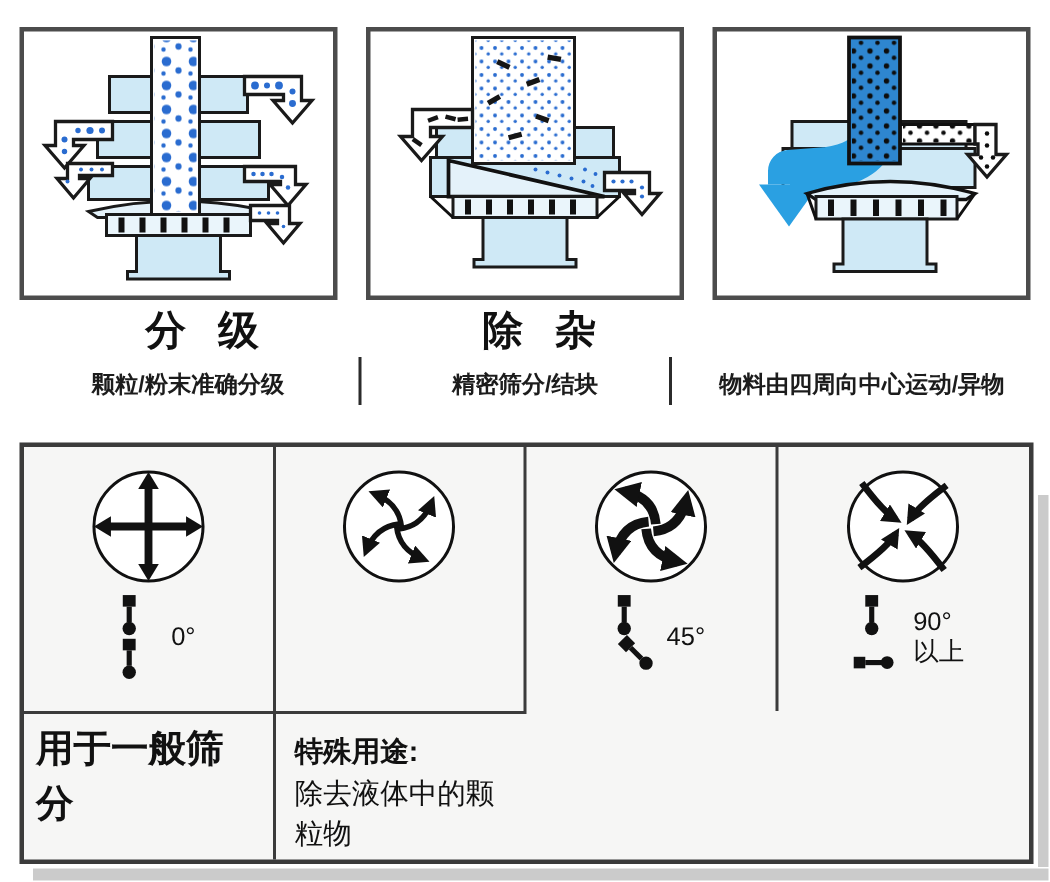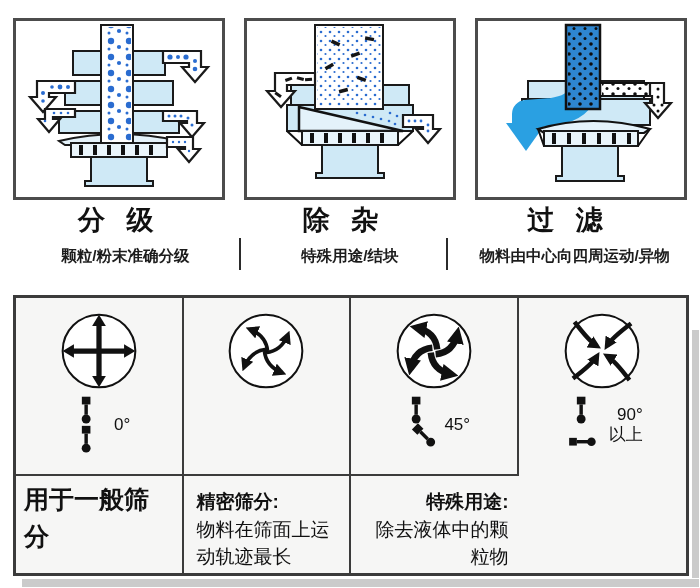--- a/index.html
+++ b/index.html
@@ -6,35 +6,35 @@
   body{
     width:700px;height:588px;position:relative;overflow:hidden;
     background:#ffffff;
     font-family:"Liberation Sans","DejaVu Sans",sans-serif;
     color:#111;
   }
   
   .panels-row{position:absolute;top:18px;left:13px;width:674px;display:flex;justify-content:space-between;}
   .panel{width:212px;height:182px;border:3px solid #4c4c4c;background:#fff;box-sizing:border-box;}
   .panel svg{display:block;width:100%;height:100%;}
-  .titles-row{position:absolute;top:202px;left:4px;width:674px;display:flex;}
+  .titles-row{position:absolute;top:202px;left:23px;width:674px;display:flex;}
   .title-slot{width:33.33%;text-align:center;font-size:27px;font-weight:bold;word-spacing:12px;letter-spacing:1px;}
   .subtitles-row{position:absolute;top:246px;left:13px;width:674px;display:flex;align-items:flex-end;}
   .subtitle-slot{width:33.33%;text-align:center;font-size:15.5px;font-weight:bold;color:#1c1c1c;}
   .subtitle-divider{position:absolute;top:238px;width:2px;height:32px;background:#2b2b2b;}
   .divider-1{left:239px;}
   .divider-2{left:446px;}
   
   .motion-table{
     position:absolute;left:13px;top:295px;width:676px;height:281px;
     box-sizing:border-box;border:3px solid #3b3b3b;background:#f6f6f5;
     display:grid;grid-template-columns:repeat(4,1fr);grid-template-rows:176px 1fr;
   }
   .mt-cell{box-sizing:border-box;border-right:2px solid #3b3b3b;}
-  .mt-cell.last{border-right:none;text-align:right;}
+  .mt-cell.last{border-right:none;}
   .mt-cell.bottom{border-top:2px solid #3b3b3b;}
   .glyph-cell{display:flex;flex-direction:column;align-items:center;padding-top:11px;}
   .weight-row{display:flex;align-items:center;margin-top:2px;}
   .angle-label{font-size:17px;margin-left:7px;line-height:1.15;}
   .desc-cell{padding:12px 10px 0 13px;font-size:19px;line-height:1.45;}
   .desc-heading{font-weight:bold;}
   .desc-cell.centered{display:flex;align-items:center;justify-content:center;padding:0 8px 14px 8px;font-size:25px;font-weight:bold;}
   
   .shadow-bottom{position:absolute;left:22px;right:1px;bottom:1px;height:8px;background:#cbcbcb;}
   .shadow-right{position:absolute;right:1px;top:330px;width:7px;height:248px;background:#cbcbcb;}
@@ -207,27 +207,26 @@
       </g>
       <path d="M60,108 L66,125 M172,108 L160,125" stroke="#111" stroke-width="2" fill="none"></path>
       <path d="M84,125 L140,125 L140,155 L146,155 L146,160 L78,160 L78,155 L84,155 Z" fill="#cfe9f6" stroke="#1a1a1a" stroke-width="2"></path>
     </svg>
   </div>
 </div>
 
 <div class="titles-row">
   <div class="title-slot">分 级</div>
   <div class="title-slot">除 杂</div>
-  <div class="title-slot">过 滤</div>
 </div>
 
 <div class="subtitles-row">
   <div class="subtitle-slot">颗粒/粉末准确分级</div>
-  <div class="subtitle-slot">特殊用途/结块</div>
-  <div class="subtitle-slot">物料由中心向四周运动/异物</div>
+  <div class="subtitle-slot">精密筛分/结块</div>
+  <div class="subtitle-slot">物料由四周向中心运动/异物</div>
 </div>
 <div class="subtitle-divider divider-1"></div>
 <div class="subtitle-divider divider-2"></div>
 
 <div class="motion-table">
 
   <div class="mt-cell glyph-cell">
     <svg width="84" height="84" viewBox="0 0 104 104">
       <circle cx="52" cy="52" r="45" fill="#fff" stroke="#111" stroke-width="2.5"></circle>
       <g stroke="#111" stroke-width="6.5">
@@ -321,24 +320,20 @@
         <div>以上</div>
       </div>
     </div>
   </div>
 
 
   <div class="mt-cell bottom desc-cell centered">
     <div>用于一般筛分</div>
   </div>
 
-  <div class="mt-cell bottom desc-cell">
-    <span class="desc-heading">精密筛分:</span>
-    <div>物料在筛面上运动轨迹最长</div>
-  </div>
 
   <div class="mt-cell bottom desc-cell last">
     <span class="desc-heading">特殊用途:</span>
     <div>除去液体中的颗粒物</div>
   </div>
 </div>
 
 <div class="shadow-bottom"></div>
 <div class="shadow-right"></div>
 

